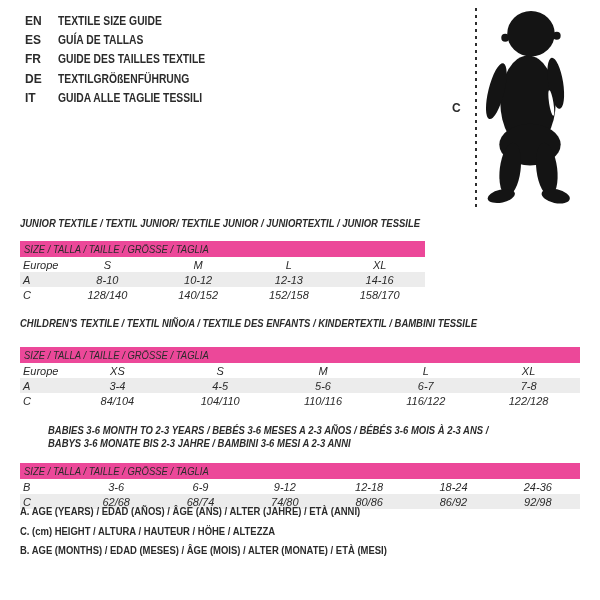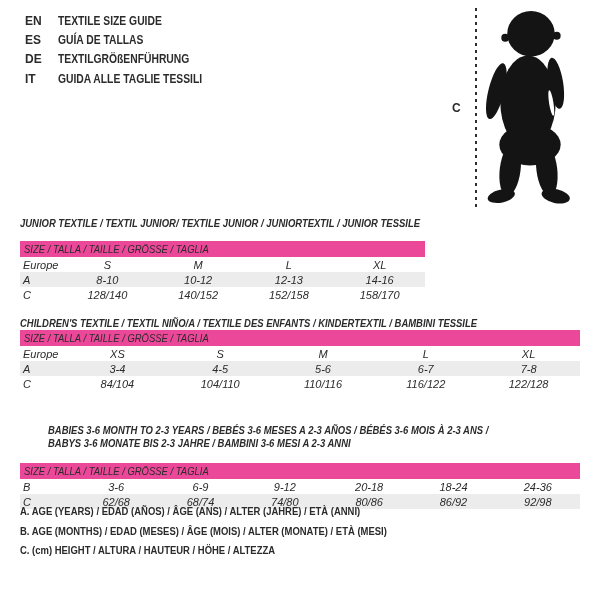--- a/index.html
+++ b/index.html
@@ -22,21 +22,21 @@
   .baby .ink{fill:#141414;}
   .baby .paper{fill:#ffffff;}
 
   
   .tblock{position:absolute;left:20px;font-style:italic;}
   .t1{top:217px;width:405px;}
   .t2{top:317px;width:560px;}
   .t3{top:424px;width:560px;}
   .tbl-title{font-weight:bold;font-size:11px;line-height:13px;}
   .t1 .tbl-title{margin-bottom:11px;}
-  .t2 .tbl-title{}
+  .t2 .tbl-title{margin-bottom:17px;}
   .t3 .tbl-title{margin-bottom:13px;margin-left:28px;}
   table{width:100%;border-collapse:collapse;table-layout:fixed;font-size:11px;color:#2b2b2b;}
   thead th{background:#ec4899;height:16px;text-align:left;font-weight:normal;padding:0 0 0 4px;overflow:hidden;margin-top:12px;}
   tbody td{height:15px;text-align:center;padding:0;overflow:hidden;}
   tbody td.lbl{text-align:left;padding-left:3px;}
   tbody tr:nth-child(even){background:#ececec;}
   col.c-label1{width:42px;} col.c-label2{width:46px;} col.c-label3{width:54px;}
 
   
   .legend{position:absolute;left:20px;top:502px;font-weight:bold;font-size:11px;line-height:19.5px;}
@@ -47,20 +47,24 @@
 <div class="canvas">
 
   <section class="langs">
     <div class="lang-row">
       <span class="lang-code">EN</span>
       <span class="cond">TEXTILE SIZE GUIDE</span>
     </div>
     <div class="lang-row">
       <span class="lang-code">ES</span>
       <span class="cond">GUÍA DE TALLAS</span>
+    </div>
+    <div class="lang-row">
+      <span class="lang-code">FR</span>
+      <span class="cond">GUIDE DES TAILLES TEXTILE</span>
     </div>
     <div class="lang-row">
       <span class="lang-code">DE</span>
       <span class="cond">TEXTILGRÖßENFÜHRUNG</span>
     </div>
     <div class="lang-row">
       <span class="lang-code">IT</span>
       <span class="cond">GUIDA ALLE TAGLIE TESSILI</span>
     </div>
   </section>
@@ -187,36 +191,36 @@
         <tr>
           <th colspan="7"><span class="cond">SIZE / TALLA / TAILLE / GRÖSSE / TAGLIA</span></th>
         </tr>
       </thead>
       <tbody>
         <tr>
           <td class="lbl">B</td>
           <td>3-6</td>
           <td>6-9</td>
           <td>9-12</td>
-          <td>20-18</td>
+          <td>12-18</td>
           <td>18-24</td>
           <td>24-36</td>
         </tr>
         <tr>
           <td class="lbl">C</td>
           <td>62/68</td>
           <td>68/74</td>
           <td>74/80</td>
           <td>80/86</td>
           <td>86/92</td>
           <td>92/98</td>
         </tr>
       </tbody>
     </table>
   </div>
 
   <section class="legend">
     <div><span class="cond">A. AGE (YEARS) / EDAD (AÑOS) / ÂGE (ANS) / ALTER (JAHRE) / ETÀ (ANNI)</span></div>
+    <div><span class="cond">C. (cm) HEIGHT / ALTURA / HAUTEUR / HÖHE / ALTEZZA</span></div>
     <div><span class="cond">B. AGE (MONTHS) / EDAD (MESES) / ÂGE (MOIS) / ALTER (MONATE) / ETÀ (MESI)</span></div>
-    <div><span class="cond">C. (cm) HEIGHT / ALTURA / HAUTEUR / HÖHE / ALTEZZA</span></div>
   </section>
 
 </div>
 
 </body></html>

